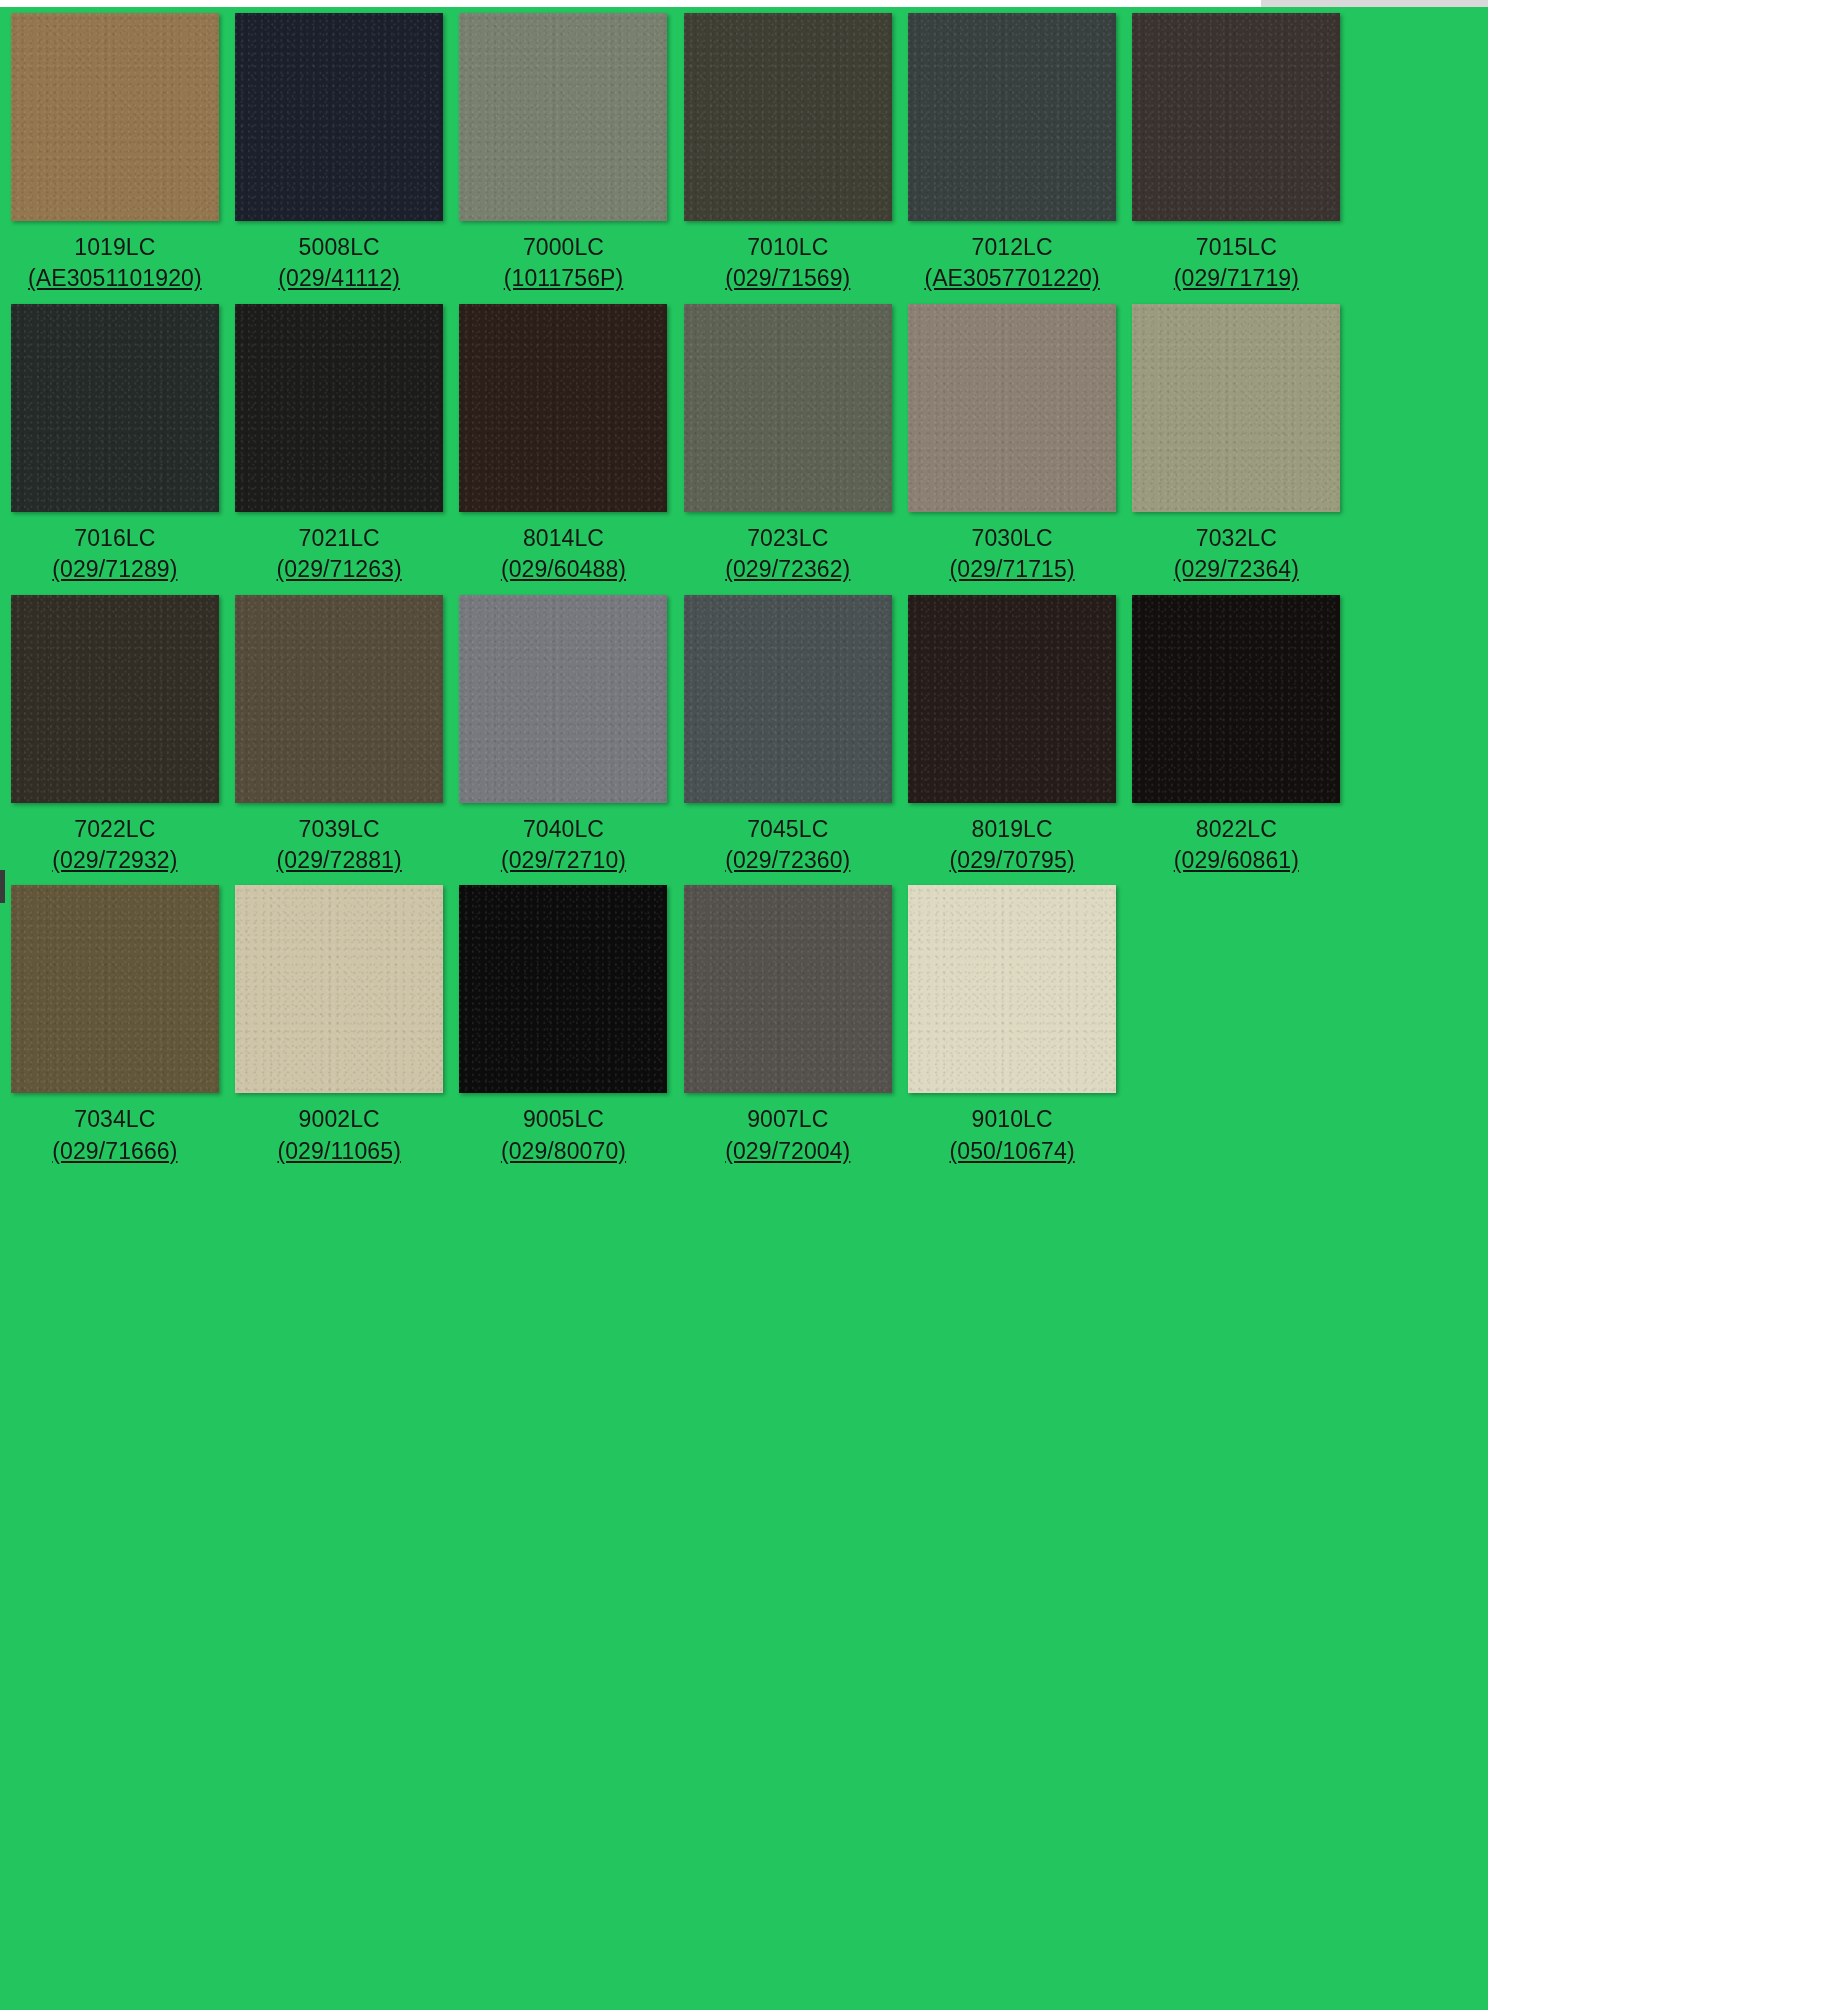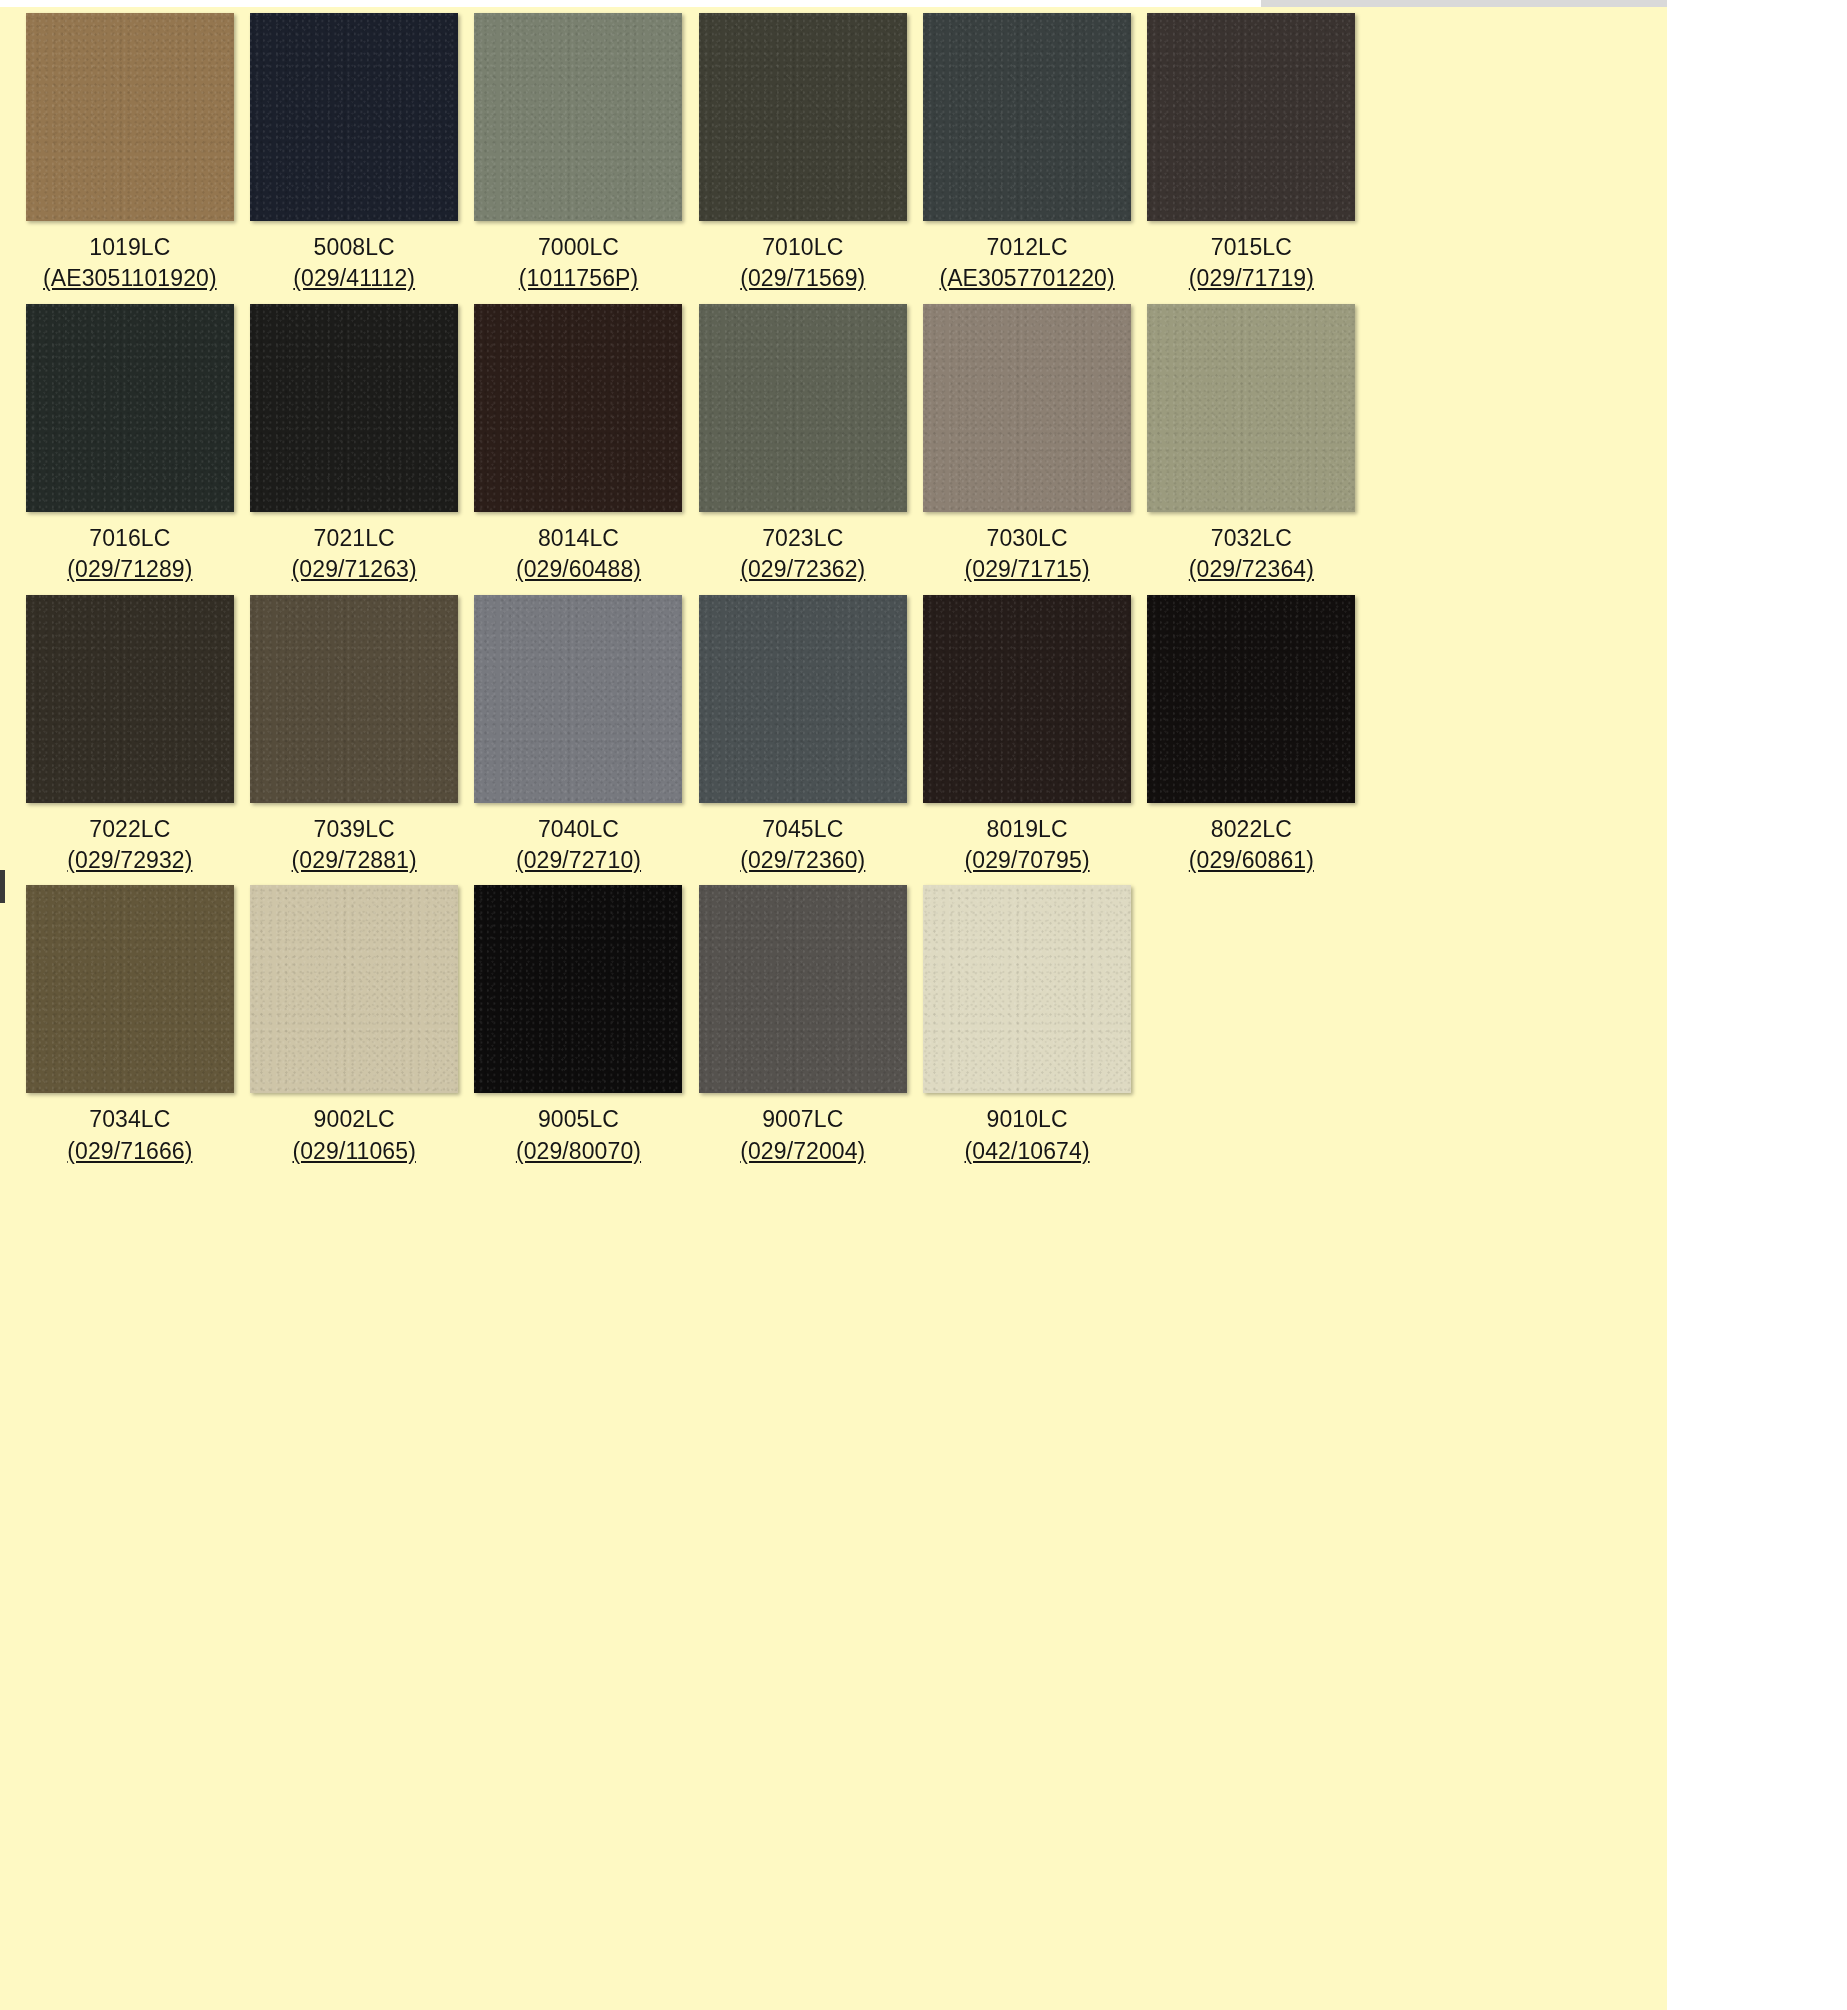--- a/index.html
+++ b/index.html
@@ -4,25 +4,24 @@
 <style>
   html,body{margin:0;padding:0;}
   body{
     width:1848px;
     background:#ffffff;
     font-family:"Liberation Sans", sans-serif;
     -webkit-font-smoothing:antialiased;
   }
   .page{
     position:relative;
-    width:1652px;
+    width:1488px;
     min-height:2011px;
-    background:#fef9c3;
+    background:#22c55e;
     overflow:hidden;
-    padding-left:15px;
   }
   
   .top-strip{
     position:absolute;
     top:0;left:0;
     width:1848px;height:7.4px;
     background:#d9d9d9;
   }
   .top-strip-white{
     position:absolute;
@@ -254,18 +253,18 @@
         <div class="swatch" style="background: rgb(85, 82, 78);"></div>
         <div class="caption">
           <span class="code">9007LC</span>
           <span class="ref">(029/72004)</span>
         </div>
       </div>
       <div class="cell">
         <div class="swatch" style="background: rgb(222, 218, 194);"></div>
         <div class="caption">
           <span class="code">9010LC</span>
-          <span class="ref">(042/10674)</span>
+          <span class="ref">(050/10674)</span>
         </div>
       </div>
     </div>
 </div>
 
 
 </body></html>

